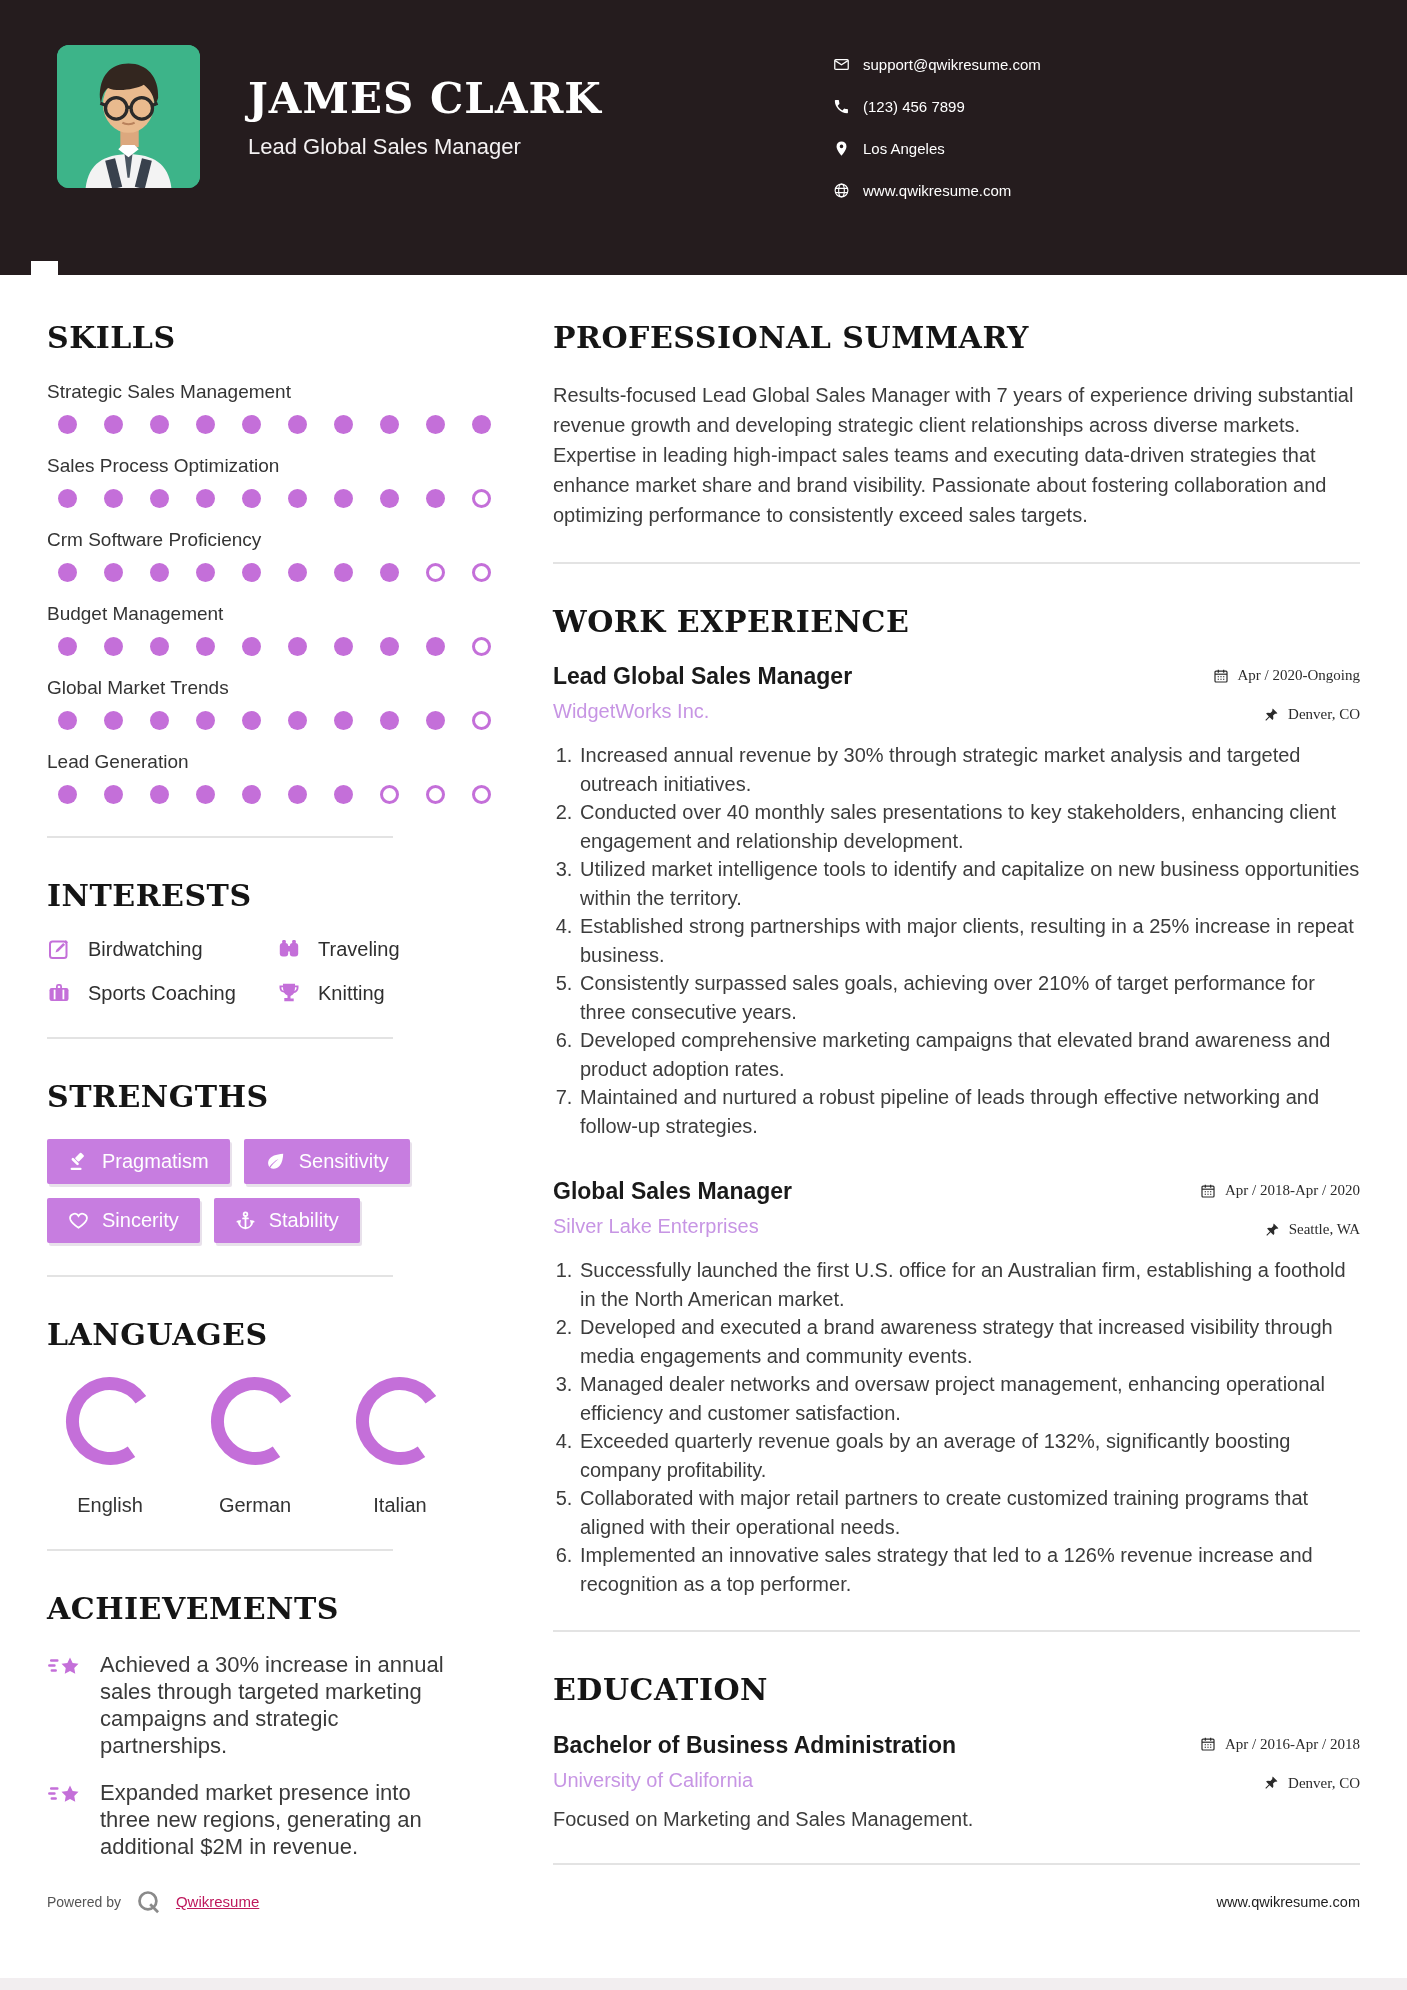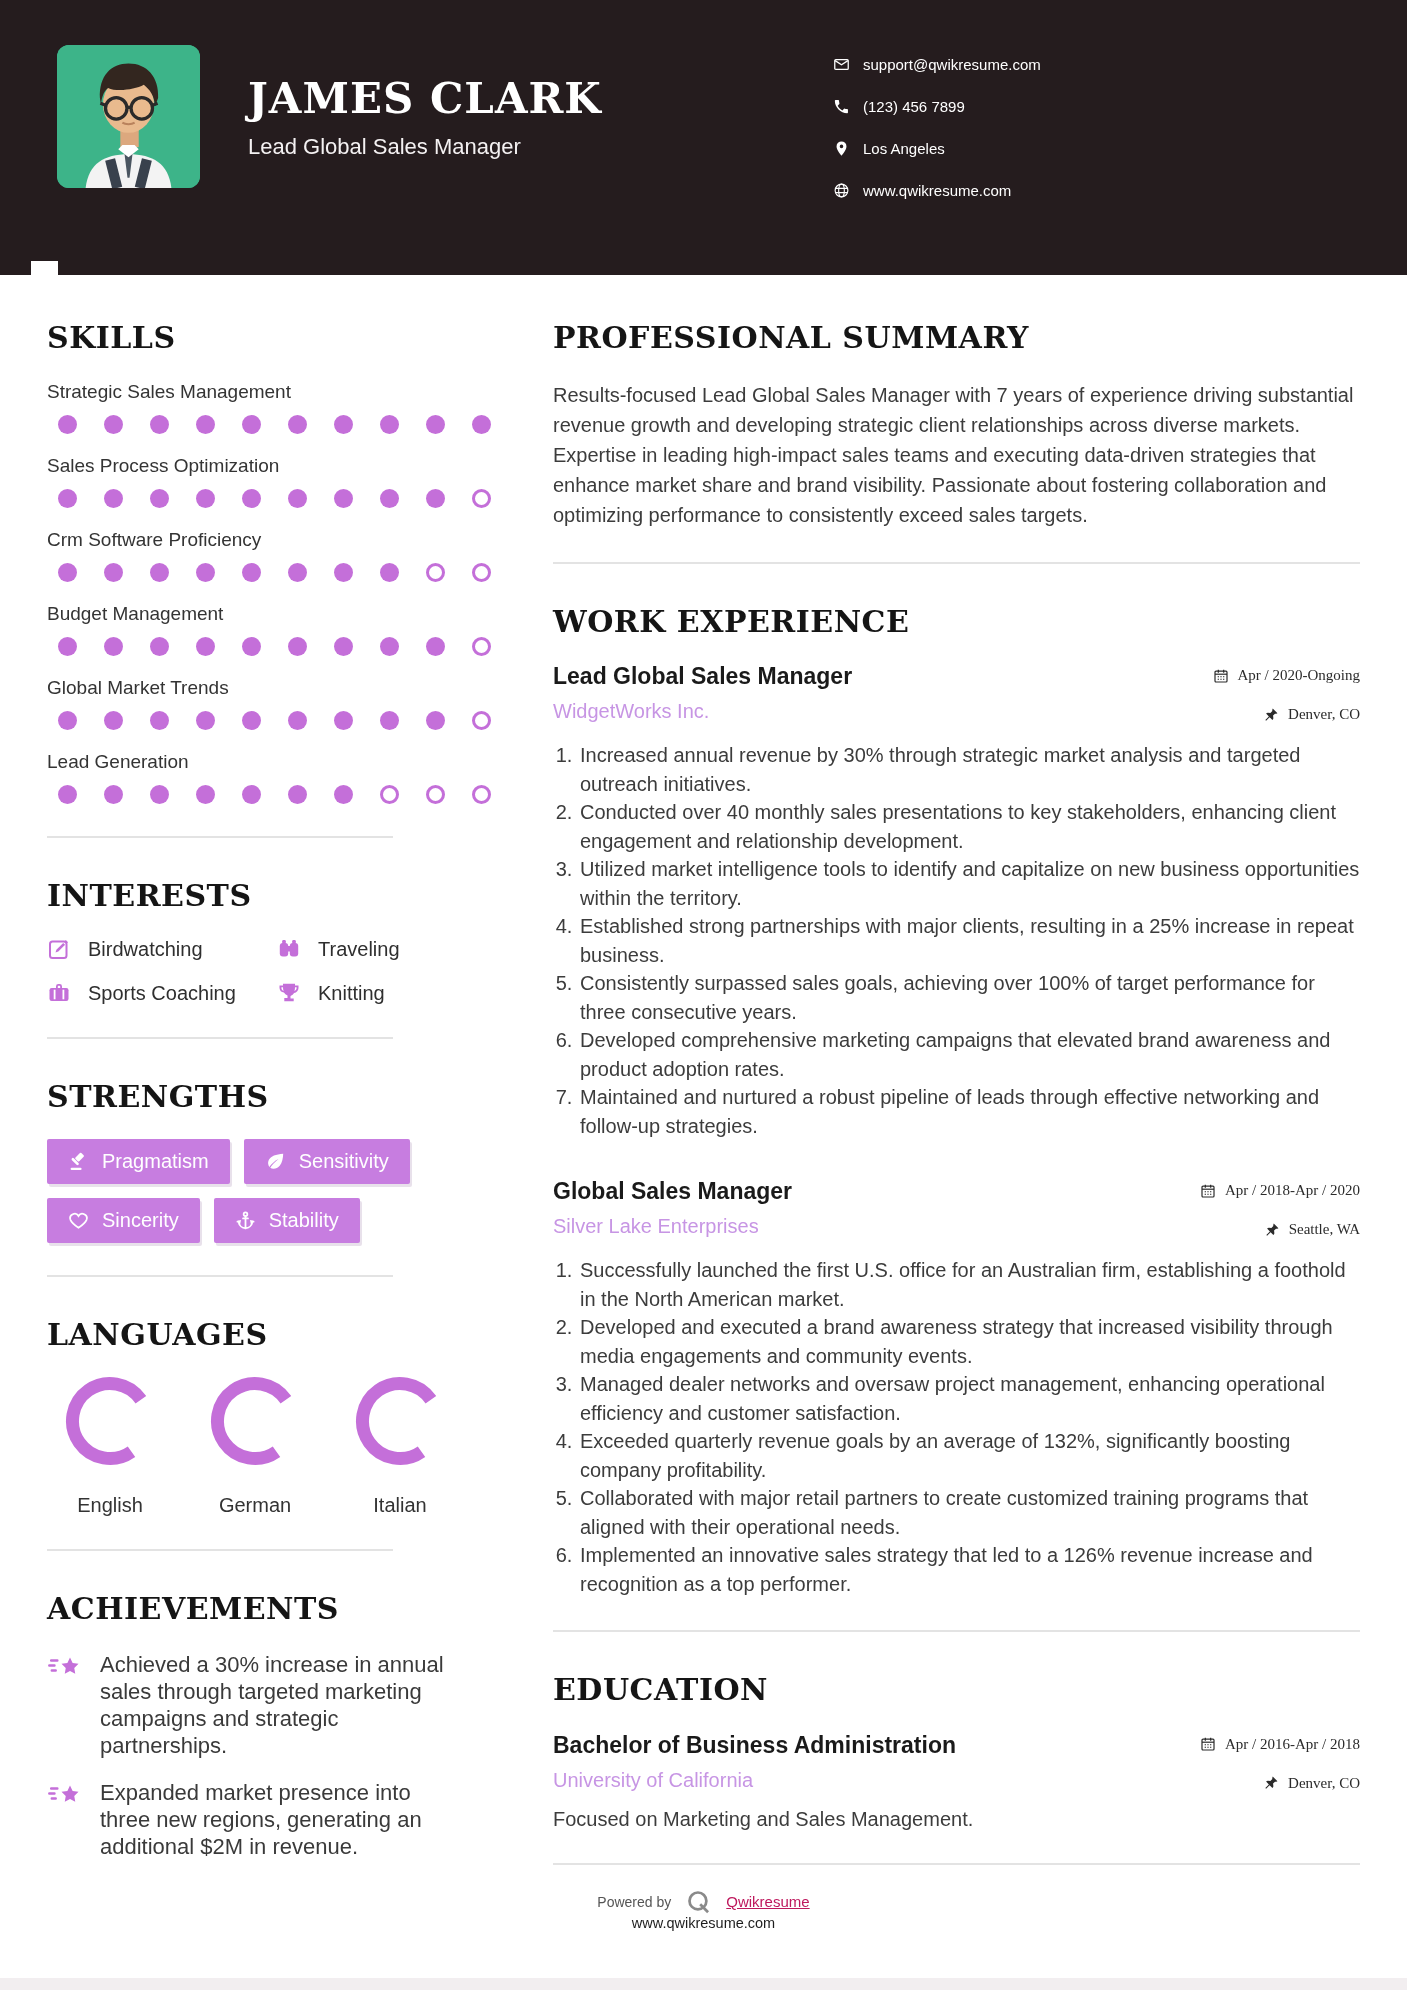--- a/index.html
+++ b/index.html
@@ -68,21 +68,21 @@
   .meta{display:flex;align-items:center;gap:9px;font-size:15px;color:#2b2b2b;white-space:nowrap;margin-top:4px;font-family:Liberation Serif, serif;}
   .meta .icon{width:16px;height:16px;color:#2b2b2b;}
   .job-sub{display:flex;justify-content:space-between;align-items:flex-end;margin-top:10px;}
   .company{font-size:20px;color:var(--link);}
   .bullets{margin:18px 0 0 0;padding-left:25px;font-size:20px;line-height:28.5px;color:#3c3c3c;}
   .bullets li{padding-left:2px;}
   .job + .job{margin-top:38px;}
   .edu-note{font-size:20px;color:#3c3c3c;margin-top:16px;}
 
   
-  footer{position:absolute;left:0;right:0;top:1888px;padding:0 47px;display:flex;justify-content:space-between;align-items:center;flex-direction:column;}
+  footer{position:absolute;left:0;right:0;top:1888px;padding:0 47px;display:flex;justify-content:space-between;align-items:center;}
   .powered{display:flex;align-items:center;gap:14px;}
   .powered-label{font-size:14px;color:#555;}
   .qlogo{width:27px;height:27px;color:#8a8a8a;}
   .brand{font-size:15px;color:#be185d;text-decoration:underline;cursor:pointer;}
   .site-url{font-size:14.5px;color:#1d1d1d;}
 </style>
 </head>
 <body>
 
 <div class="page">
@@ -422,21 +422,21 @@
                     </svg>
                   </span>
            <span>Denver, CO</span>
          </span>
        </div>
        <ol class="bullets">
                 <li>Increased annual revenue by 30% through strategic market analysis and targeted outreach initiatives.</li>
                 <li>Conducted over 40 monthly sales presentations to key stakeholders, enhancing client engagement and relationship development.</li>
                 <li>Utilized market intelligence tools to identify and capitalize on new business opportunities within the territory.</li>
                 <li>Established strong partnerships with major clients, resulting in a 25% increase in repeat business.</li>
-                <li>Consistently surpassed sales goals, achieving over 100% of target performance for three consecutive years.</li>
+                <li>Consistently surpassed sales goals, achieving over 210% of target performance for three consecutive years.</li>
                 <li>Developed comprehensive marketing campaigns that elevated brand awareness and product adoption rates.</li>
                 <li>Maintained and nurtured a robust pipeline of leads through effective networking and follow-up strategies.</li>
               </ol>
      </div>
             <div class="job">
        <div class="job-head">
          <h3 class="job-title-text">Global Sales Manager</h3>
          <span class="meta">
            <span class="icon ">
                     <svg viewBox="0 0 24 24" fill="none" stroke="currentColor" stroke-width="1.8">

